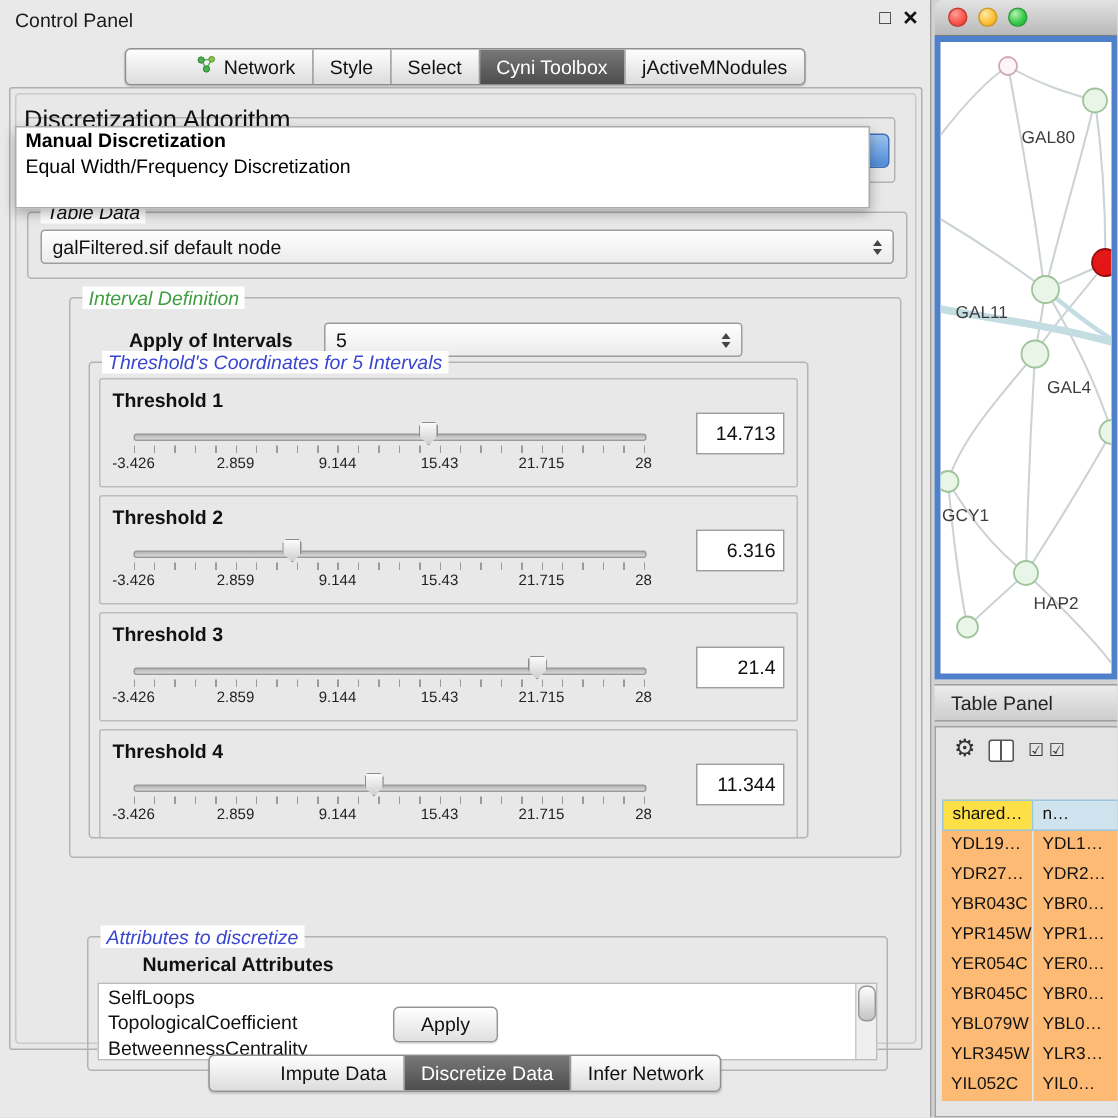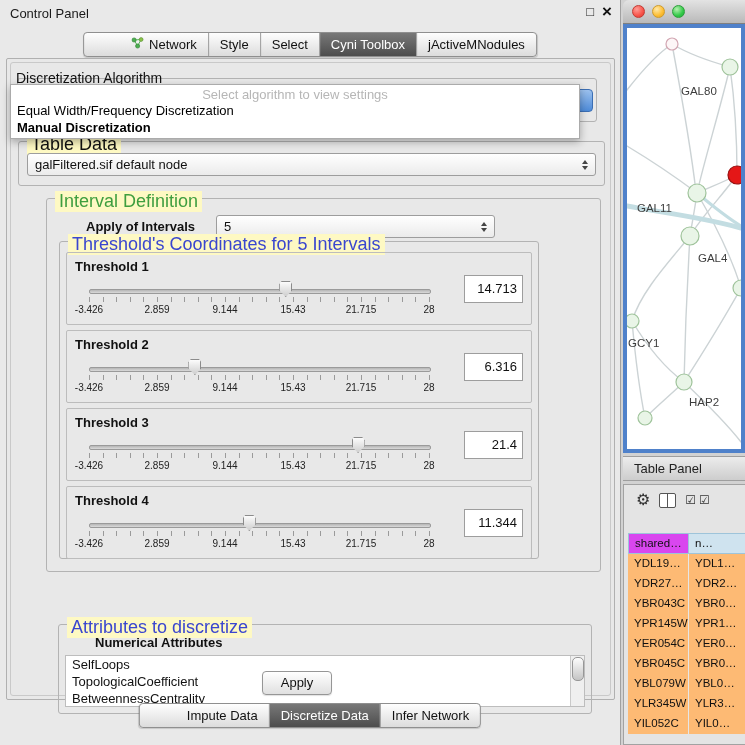--- a/index.html
+++ b/index.html
@@ -23,24 +23,24 @@
   .seg-item { display:flex; align-items:center; gap:5px; padding:0 11px; font-size:13px;
     color:#111; border-right:1px solid #9b9b9b; white-space:nowrap; }
   .seg-item:last-child { border-right:none; }
   .seg-item.sel { background:linear-gradient(#787878,#4d4d4d); color:#fff; }
 
   .cp-inner { position:absolute; left:6px; top:58px; width:607px; height:640px;
     background:#e8e8e8; border:1px solid #b0b0b0; border-radius:2px; }
   .inner-border { position:absolute; inset:3px; border:1px solid #c9c9c9; border-radius:3px; pointer-events:none; }
 
   .groupbox { position:absolute; border:1px solid #b3b3b3; border-radius:3px; }
-  .box-label { position:absolute; top:-8px; left:8px; background:#fef9c3; padding:0 4px; font-size:18px; white-space:nowrap; }
+  .box-label { position:absolute; top:-8px; left:8px; background:#ffffff; padding:0 4px; font-size:13px; white-space:nowrap;font-style:italic; }
   .black { color:#111; } .green { color:#3f9e3f; } .blue { color:#3a46cf; }
 
-  .algo-label { position:absolute; left:9px; top:11px; z-index:1; font-size:14px; color:#111; }
+  .algo-label { position:absolute; left:9px; top:11px; z-index:1; font-size:17px; color:#111; }
   .algo-box  { left:10px; top:19px; width:578px; height:42px; }
   .algo-pill { position:absolute; left:556px; top:30px; width:28px; height:21px; border-radius:4px;
     background:linear-gradient(#9cc1ee,#4e8bd8); border:1px solid #3c6fb4; z-index:5; }
   .popup { position:absolute; left:3px; top:25px; width:568px; height:53px; background:#fff;
     border:1px solid #ababab; box-shadow:0 3px 8px rgba(0,0,0,.3); z-index:20; }
   .popup-hint { text-align:center; font-size:13px; color:#b6b6b6; padding-top:2px; }
   .dd-opt { font-size:13px; color:#000; padding:1px 0 1px 6px; }
   .dd-opt.bold { font-weight:bold; }
 
   .combo { position:absolute; display:flex; align-items:center; background:linear-gradient(#ffffff,#ebebeb);
@@ -107,21 +107,21 @@
   .table-window { position:absolute; left:623px; top:484px; width:122px; height:261px;
     background:#e4e4e4; border:1px solid #a2a2a2; border-right:none; box-sizing:border-box; }
   .tbl-toolbar { position:absolute; left:0; top:0; width:100%; height:30px; display:flex;
     align-items:center; gap:9px; padding-left:12px; box-sizing:border-box; }
   .gear { font-size:16px; color:#333; line-height:1; }
   .colicon { width:15px; height:13px; border:1.5px solid #555; border-radius:2px;
     background:linear-gradient(to right,#fff 46%,#555 46%,#555 54%,#fff 54%); }
   .chk { font-size:12px; color:#333; }
   .chk + .chk { margin-left:-6px; }
   .tbl-header { position:absolute; left:4px; top:48px; width:118px; height:21px; display:flex; font-size:11.5px; }
-  .th1 { width:61px; background:#d946ef; border:1px solid #9ec4da; box-sizing:border-box; padding:3px 0 0 6px; }
+  .th1 { width:61px; background:#fde047; border:1px solid #9ec4da; box-sizing:border-box; padding:3px 0 0 6px; }
   .th2 { flex:1; background:#cfe3ef; border:1px solid #9ec4da; border-left:none; box-sizing:border-box; padding:3px 0 0 6px; }
   #tbl-rows { position:absolute; left:4px; top:69px; width:118px; background:#fdba74; }
   .trow { display:flex; height:20px; font-size:11.5px; color:#111; }
   .trow span { padding:3px 0 0 6px; box-sizing:border-box; white-space:nowrap; overflow:hidden; }
   .tc1 { width:61px; border-right:1px solid #e6e6e6; }
   .tc2 { flex:1; }
 </style>
 </head>
 <body>
 
@@ -157,24 +157,23 @@
     </div>
 
   <div class="cp-inner">
     <div class="inner-border"></div>
 
     <span class="algo-label">Discretization Algorithm</span>
     <div class="algo-box groupbox"></div>
     <div class="algo-pill"></div>
 
     <div class="popup">
-      <div class="popup-hint">Select algorithm to view settings</div>
       <div id="dropdown-options">
+          <div class="dd-opt bold">Manual Discretization</div>
           <div class="dd-opt">Equal Width/Frequency Discretization</div>
-          <div class="dd-opt bold">Manual Discretization</div>
         </div>
     </div>
 
     <div class="td-box groupbox">
       <span class="box-label black">Table Data</span>
       <div class="combo td-combo">
         <span>galFiltered.sif default node</span>
         <span class="arrows">
             <i class="au"></i>
             <i class="ad"></i>

